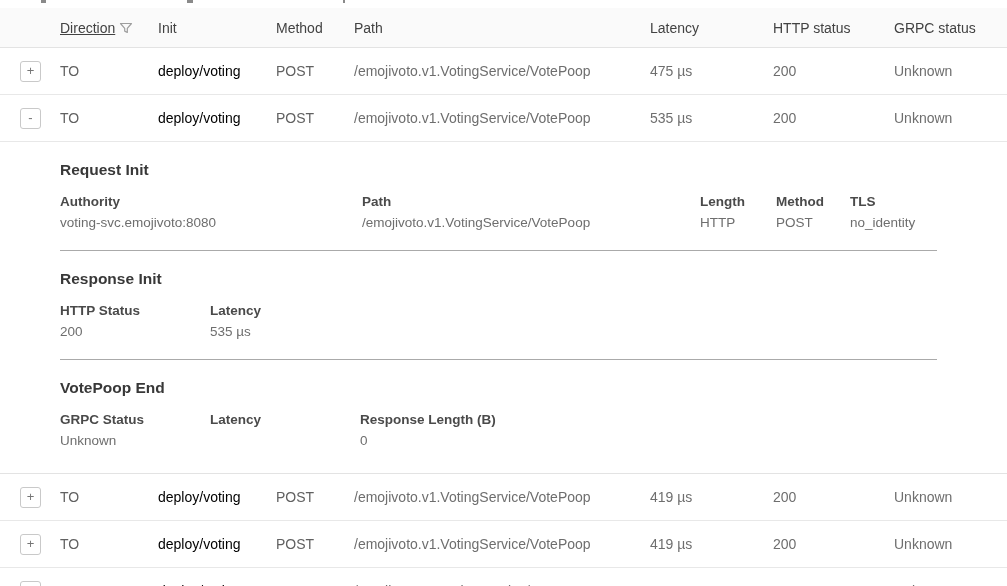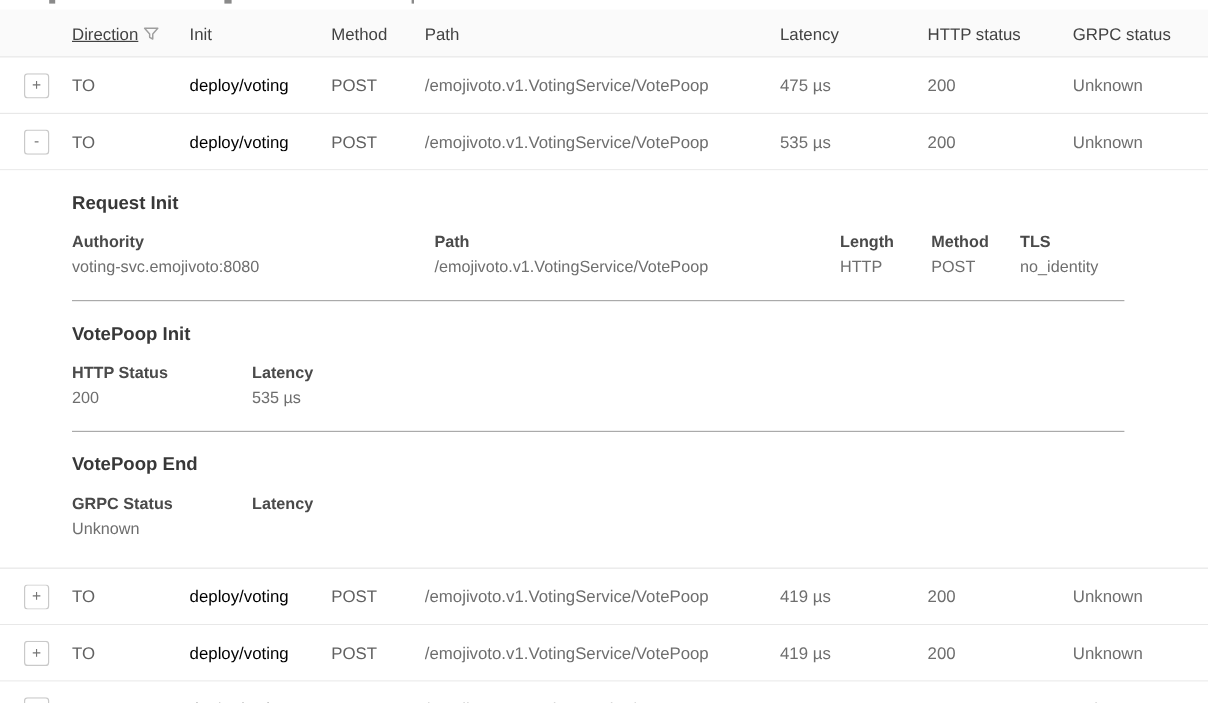--- a/index.html
+++ b/index.html
@@ -164,21 +164,21 @@
           <div class="field">
             <div class="flabel">TLS</div>
             <div class="fvalue">no_identity</div>
           </div>
         </div>
       </div>
 
       <hr class="section-divider">
 
       <div>
-        <div class="section-title">VotePoop Init</div>
+        <div class="section-title">Response Init</div>
         <div class="fields">
           <div class="field w150">
             <div class="flabel">HTTP Status</div>
             <div class="fvalue">200</div>
           </div>
           <div class="field">
             <div class="flabel">Latency</div>
             <div class="fvalue">535 µs</div>
           </div>
         </div>
@@ -189,20 +189,24 @@
       <div>
         <div class="section-title">VotePoop End</div>
         <div class="fields">
           <div class="field w150">
             <div class="flabel">GRPC Status</div>
             <div class="fvalue">Unknown</div>
           </div>
           <div class="field w150">
             <div class="flabel">Latency</div>
           </div>
+          <div class="field">
+            <div class="flabel">Response Length (B)</div>
+            <div class="fvalue">0</div>
+          </div>
         </div>
       </div>
 
     </div>
 
     <div class="grid-row data-row">
       <div class="cell expander-cell">
         <button class="expander">+</button>
       </div>
       <div class="cell">TO</div>

